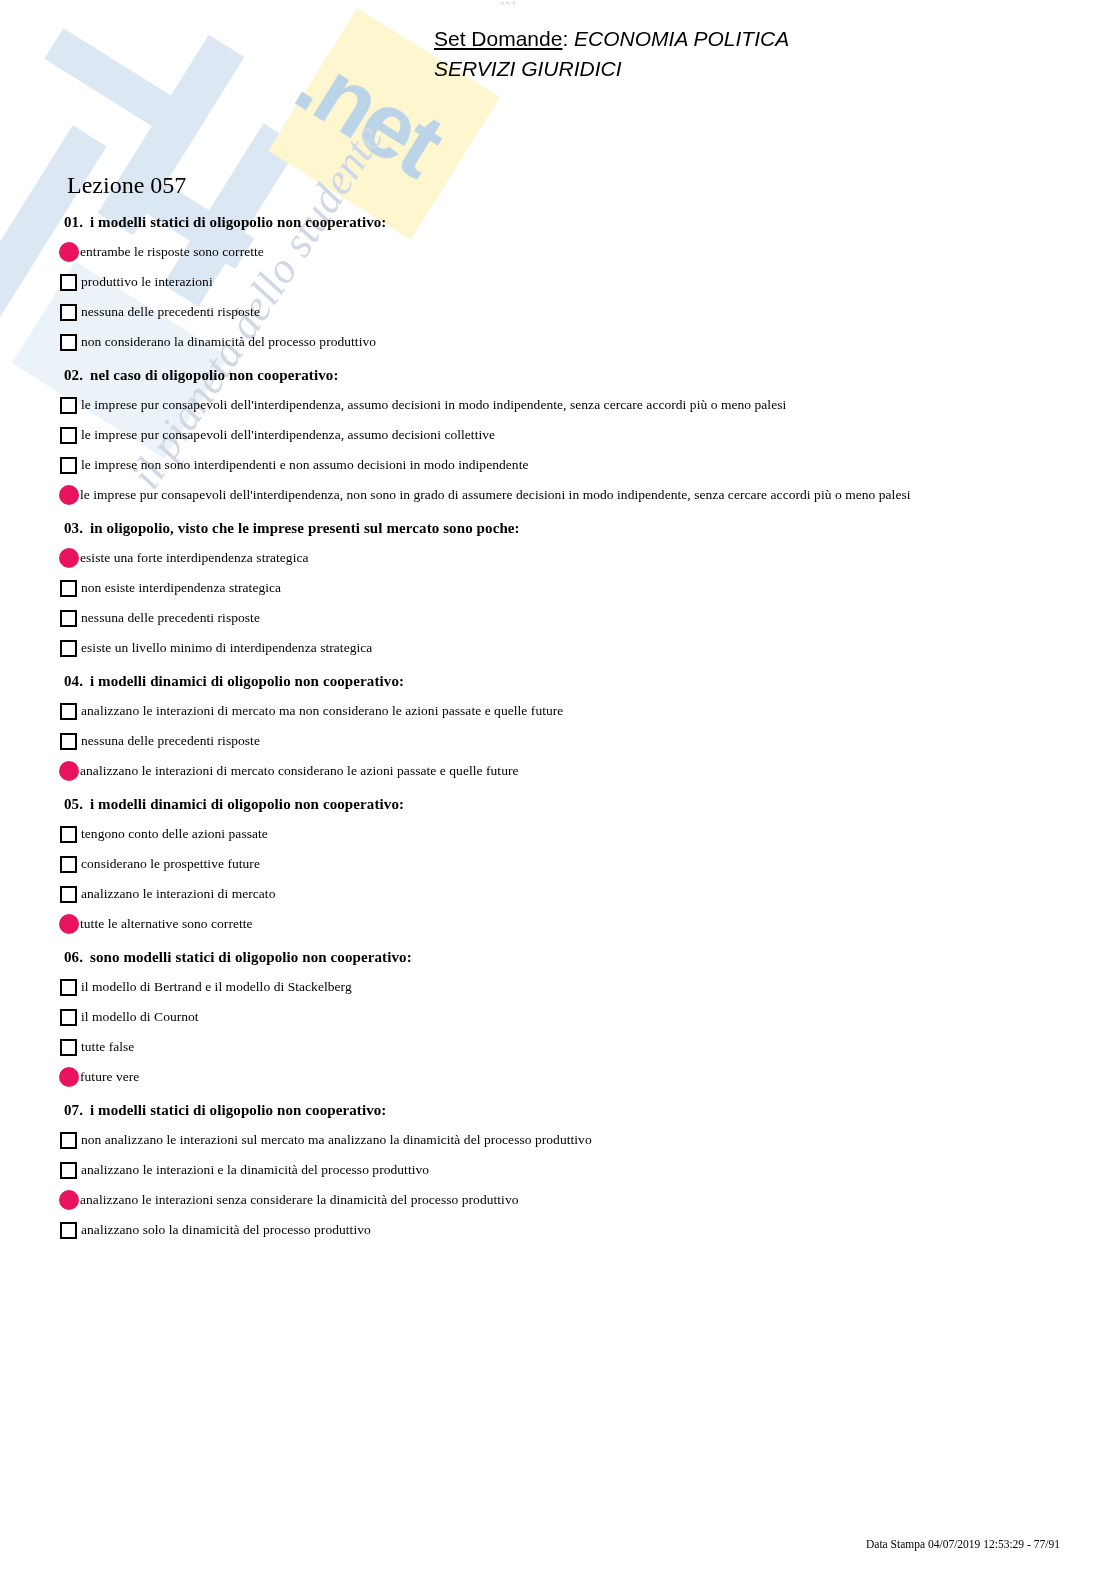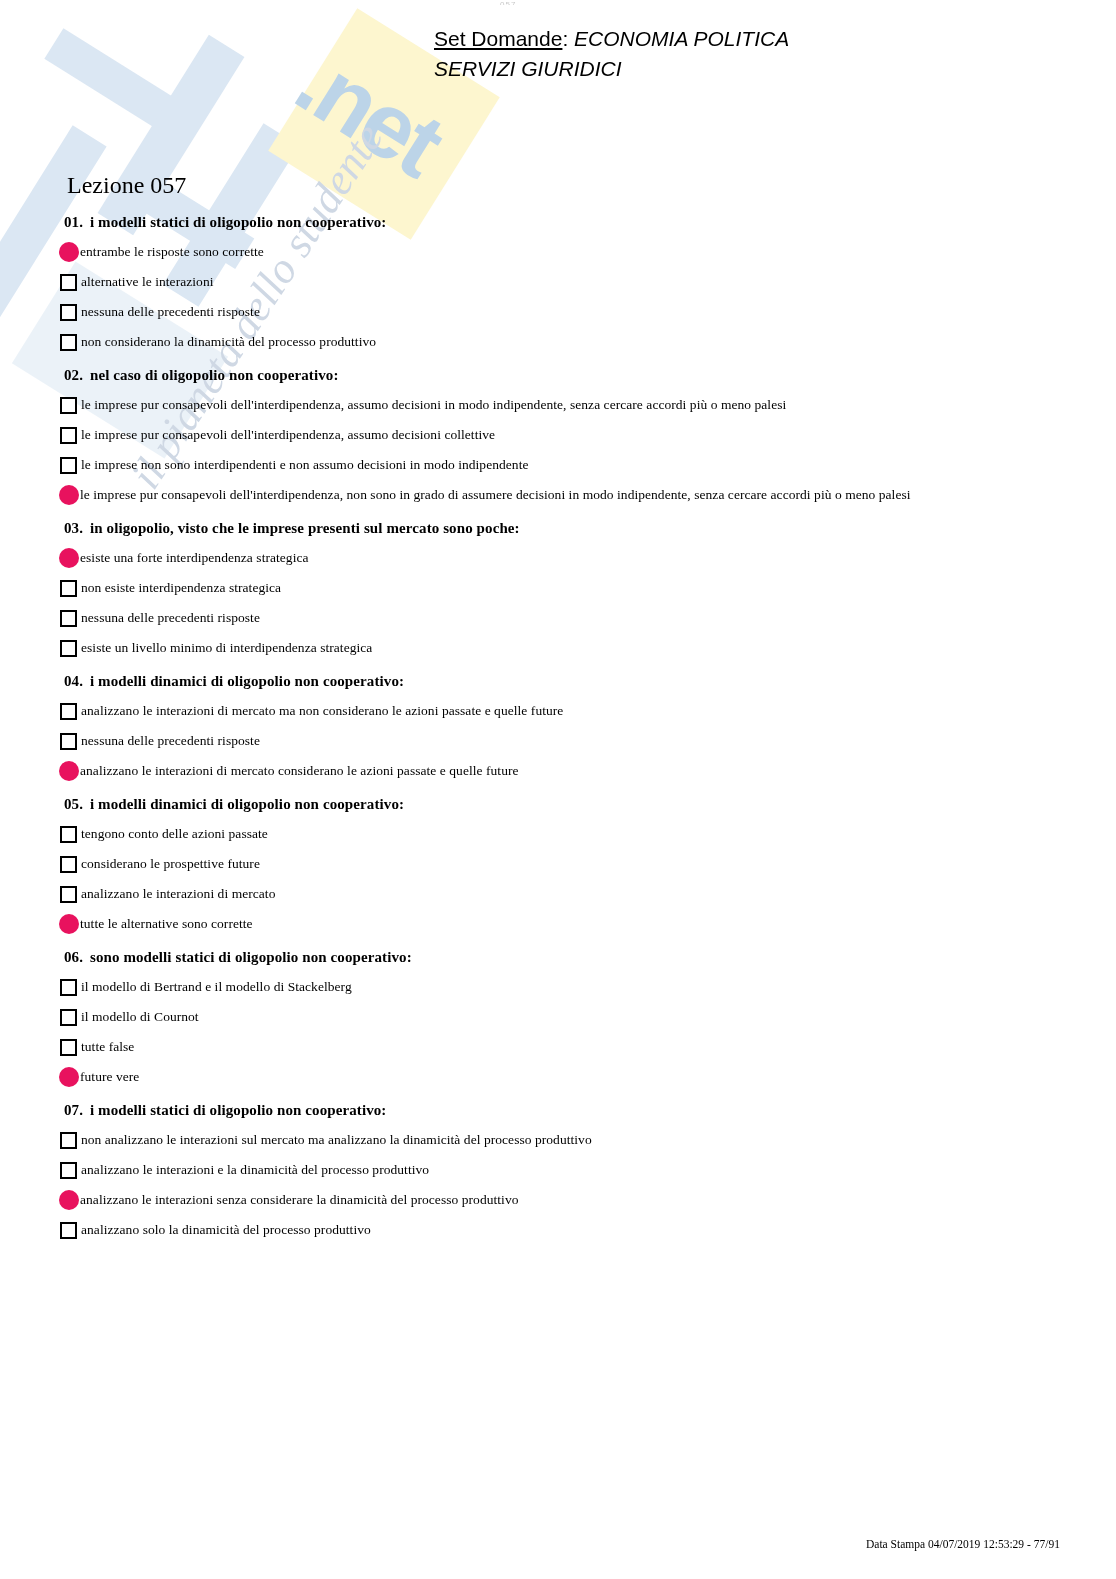--- a/index.html
+++ b/index.html
@@ -207,21 +207,21 @@
 
   <div id="questions">
       <div class="question-block">
         <div class="q-title"><span class="q-num">01.</span><span>i modelli statici di oligopolio non cooperativo:</span></div>
         <div class="option-row">
           <span class="opt-marker dot"></span>
           <span class="opt-text">entrambe le risposte sono corrette</span>
         </div>
         <div class="option-row">
           <span class="opt-marker box"></span>
-          <span class="opt-text">alternative le interazioni</span>
+          <span class="opt-text">produttivo le interazioni</span>
         </div>
         <div class="option-row">
           <span class="opt-marker box"></span>
           <span class="opt-text">nessuna delle precedenti risposte</span>
         </div>
         <div class="option-row">
           <span class="opt-marker box"></span>
           <span class="opt-text">non considerano la dinamicità del processo produttivo</span>
         </div>
       </div>

